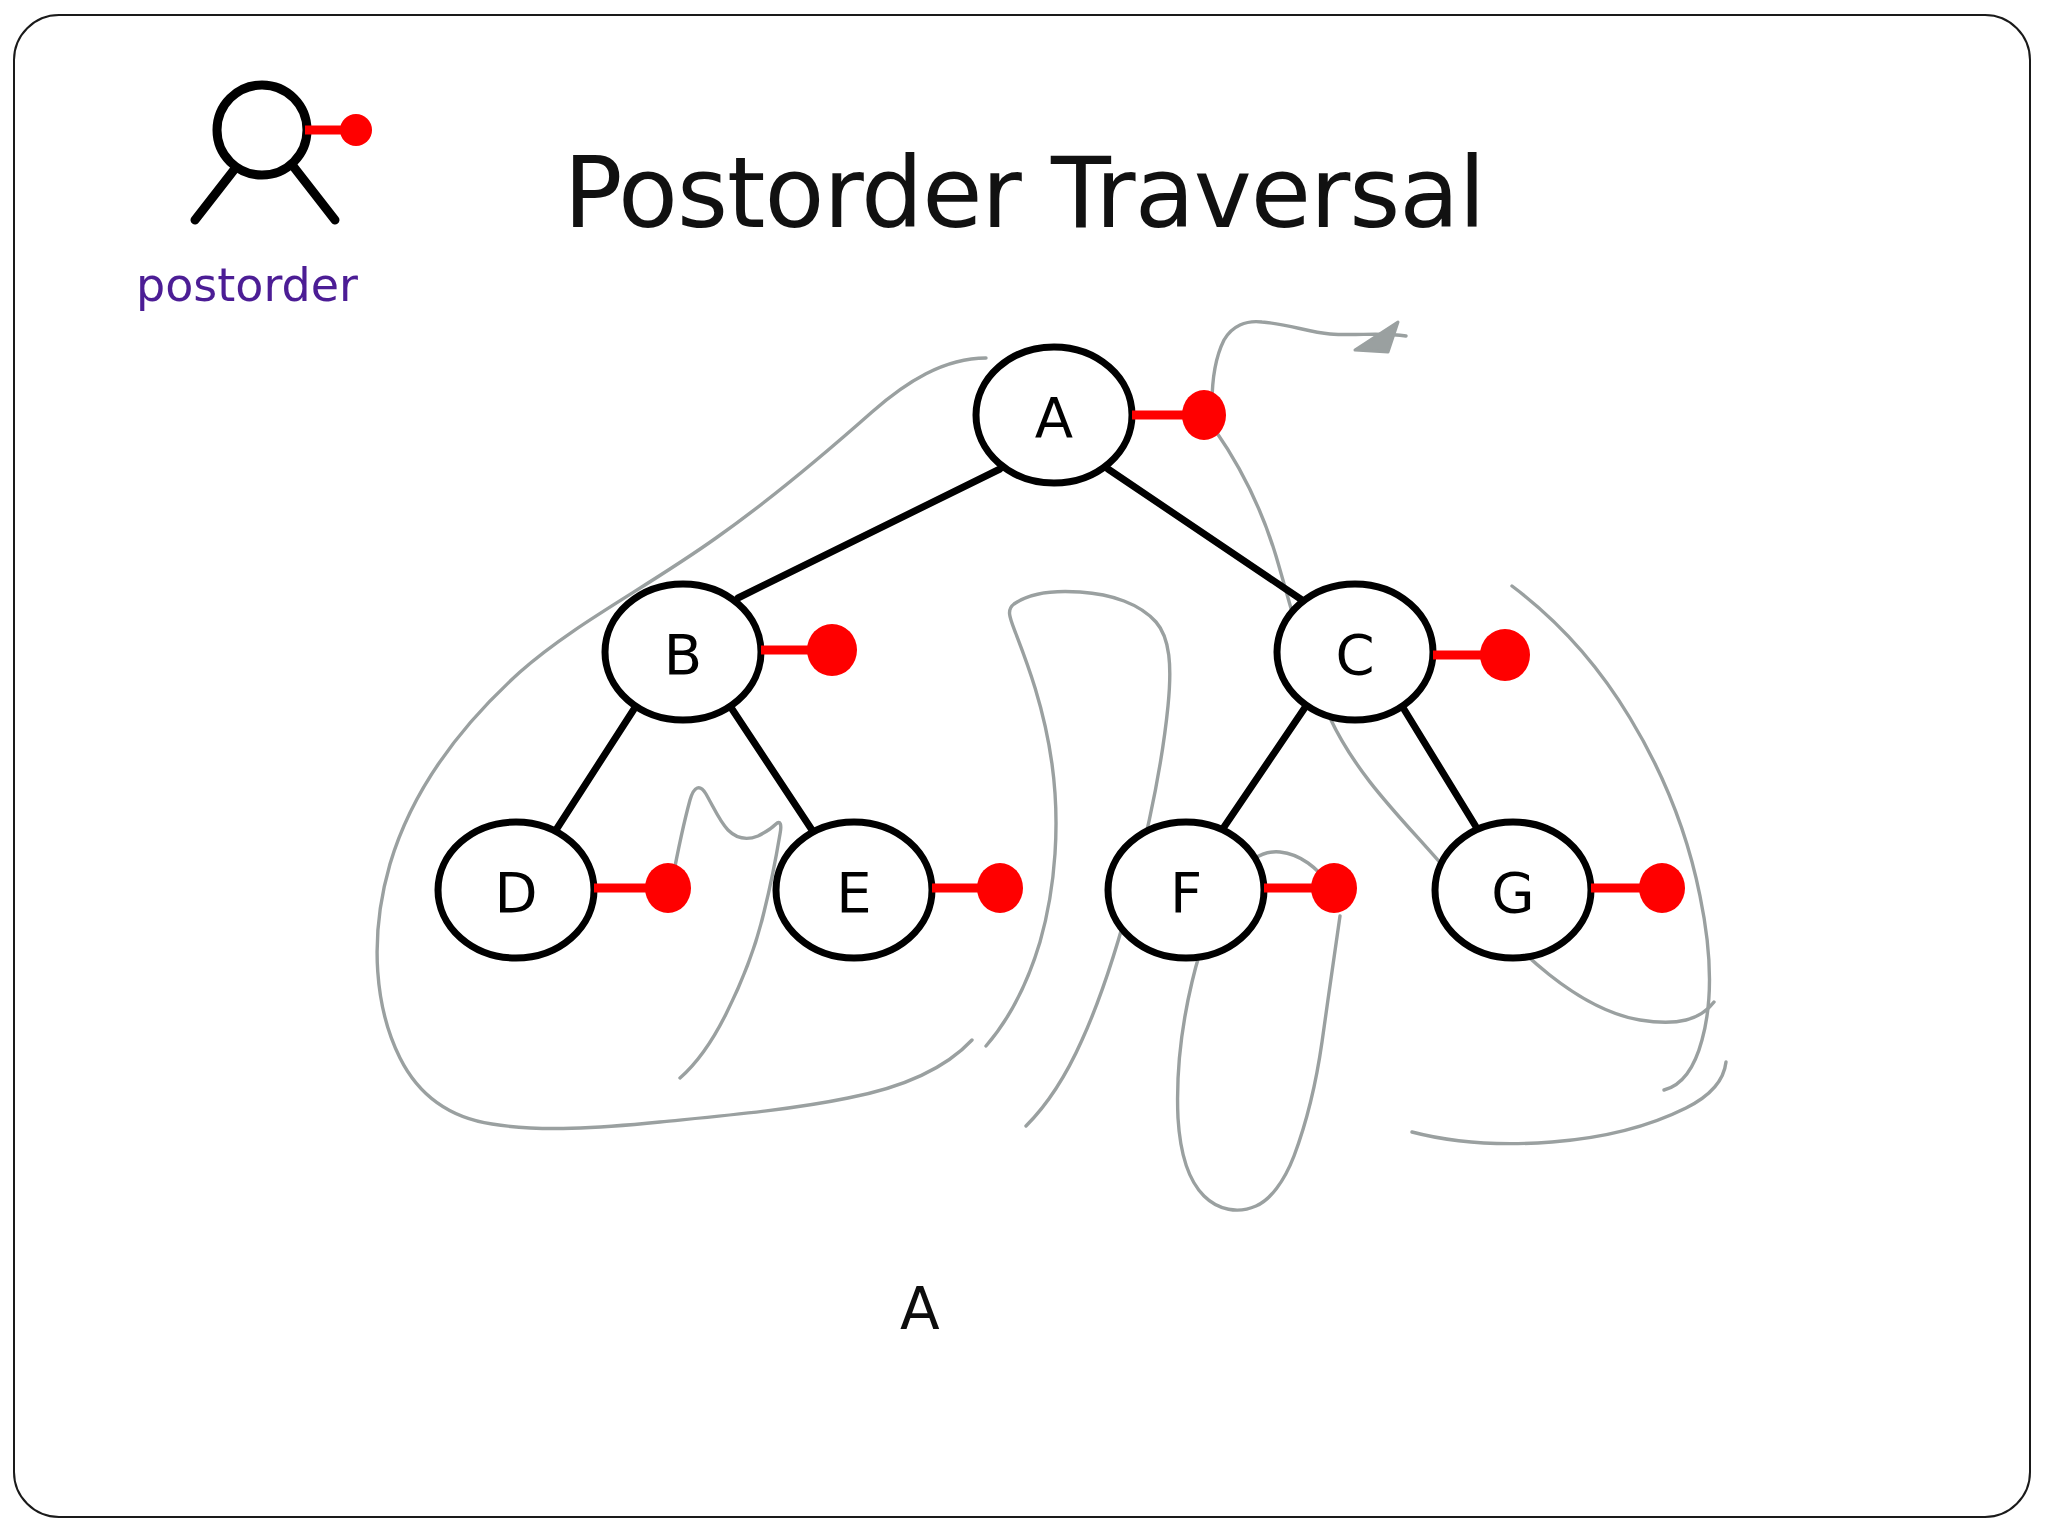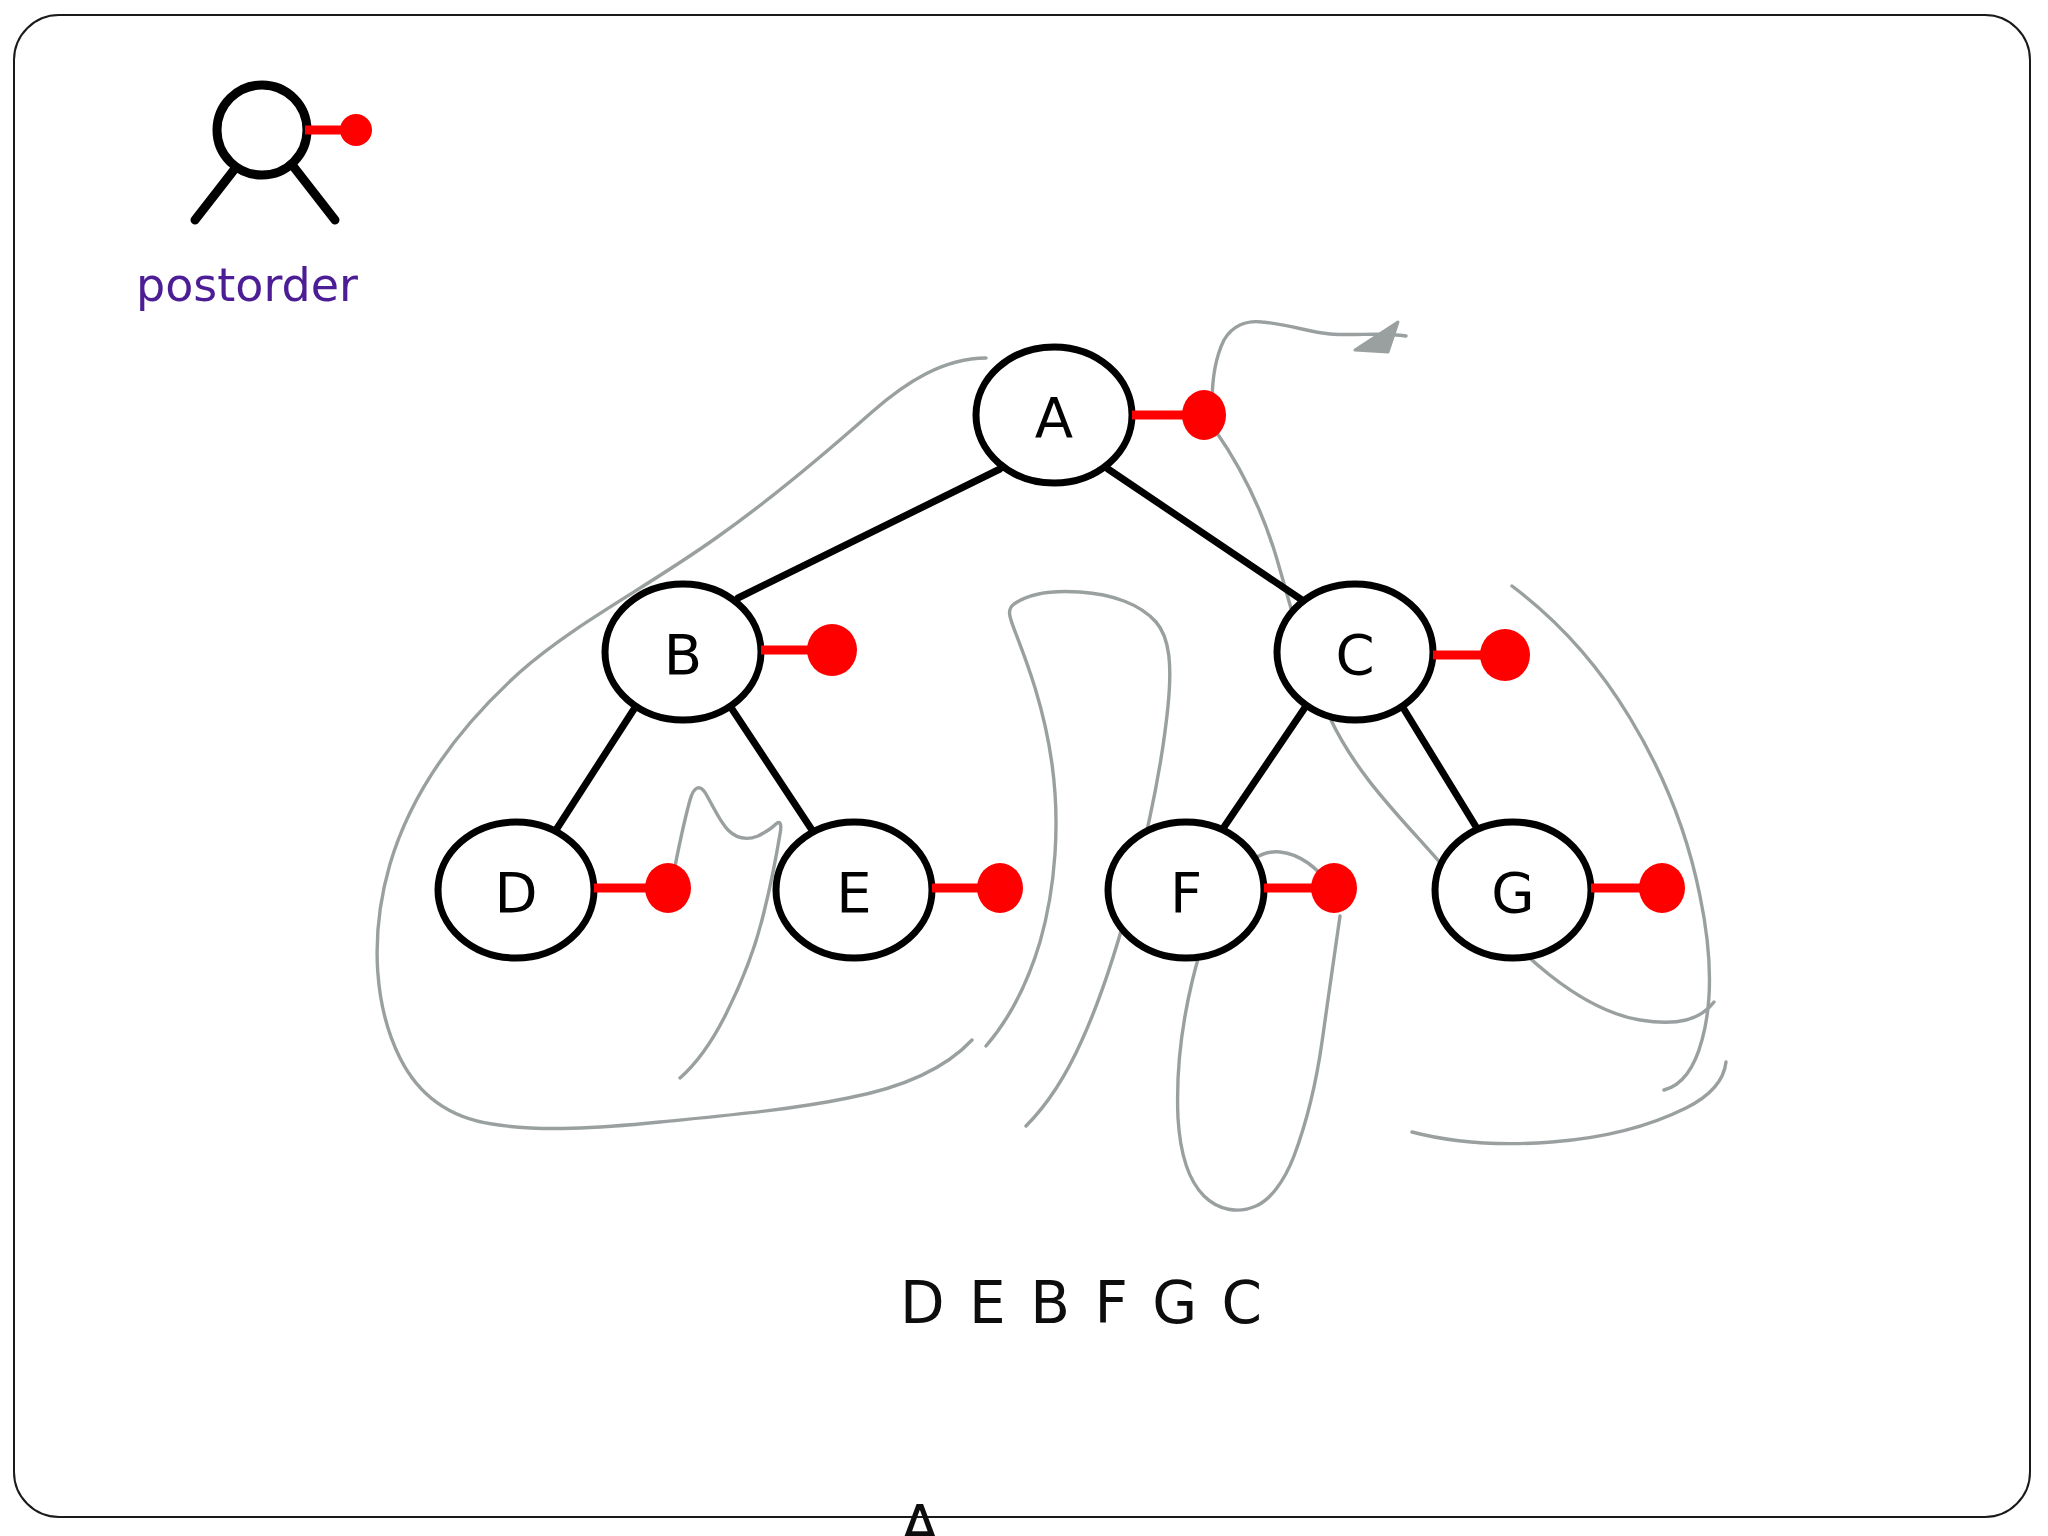--- a/index.html
+++ b/index.html
@@ -97,20 +97,21 @@
 
   <svg id="legend" viewBox="0 0 250 200">
     <line x1="125" y1="60" x2="55" y2="150" stroke="#000000" stroke-width="9" stroke-linecap="round"></line>
     <line x1="125" y1="60" x2="195" y2="150" stroke="#000000" stroke-width="9" stroke-linecap="round"></line>
     <circle cx="122" cy="60" r="45" fill="#ffffff" stroke="#000000" stroke-width="9"></circle>
     <line x1="165" y1="60" x2="208" y2="60" stroke="#ff0000" stroke-width="9"></line>
     <circle cx="216" cy="60" r="16" fill="#ff0000"></circle>
   </svg>
   <div id="legend-label">postorder</div>
 
+  <div id="title">Postorder Traversal</div>
 
   <svg id="tree-svg" viewBox="0 0 2048 1536">
 
     <g fill="none" stroke="#9aa0a0" stroke-width="3.4" stroke-linecap="round" stroke-linejoin="round">
 
       <path d="M 1215 430
                C 1243 470, 1262 510, 1276 556
                C 1292 610, 1305 666, 1330 718
                C 1360 782, 1410 826, 1455 880
                C 1520 956, 1580 1010, 1640 1020
@@ -235,17 +236,16 @@
     <g>
       <ellipse cx="1513" cy="890" rx="78" ry="68" fill="#ffffff" stroke="#000000" stroke-width="7"></ellipse>
       <line x1="1591" y1="888" x2="1646" y2="888" stroke="#ff0000" stroke-width="9"></line>
       <ellipse cx="1662" cy="888" rx="23" ry="25" fill="#ff0000"></ellipse>
       <text class="node-label" x="1513" y="892">G</text>
     </g>
 
   </svg>
 
   <div id="output-block">
-    <div id="output-line-1">D E B F G C</div>
     <div id="output-line-2">A</div>
   </div>
 
 </div>
 
 </body></html>

